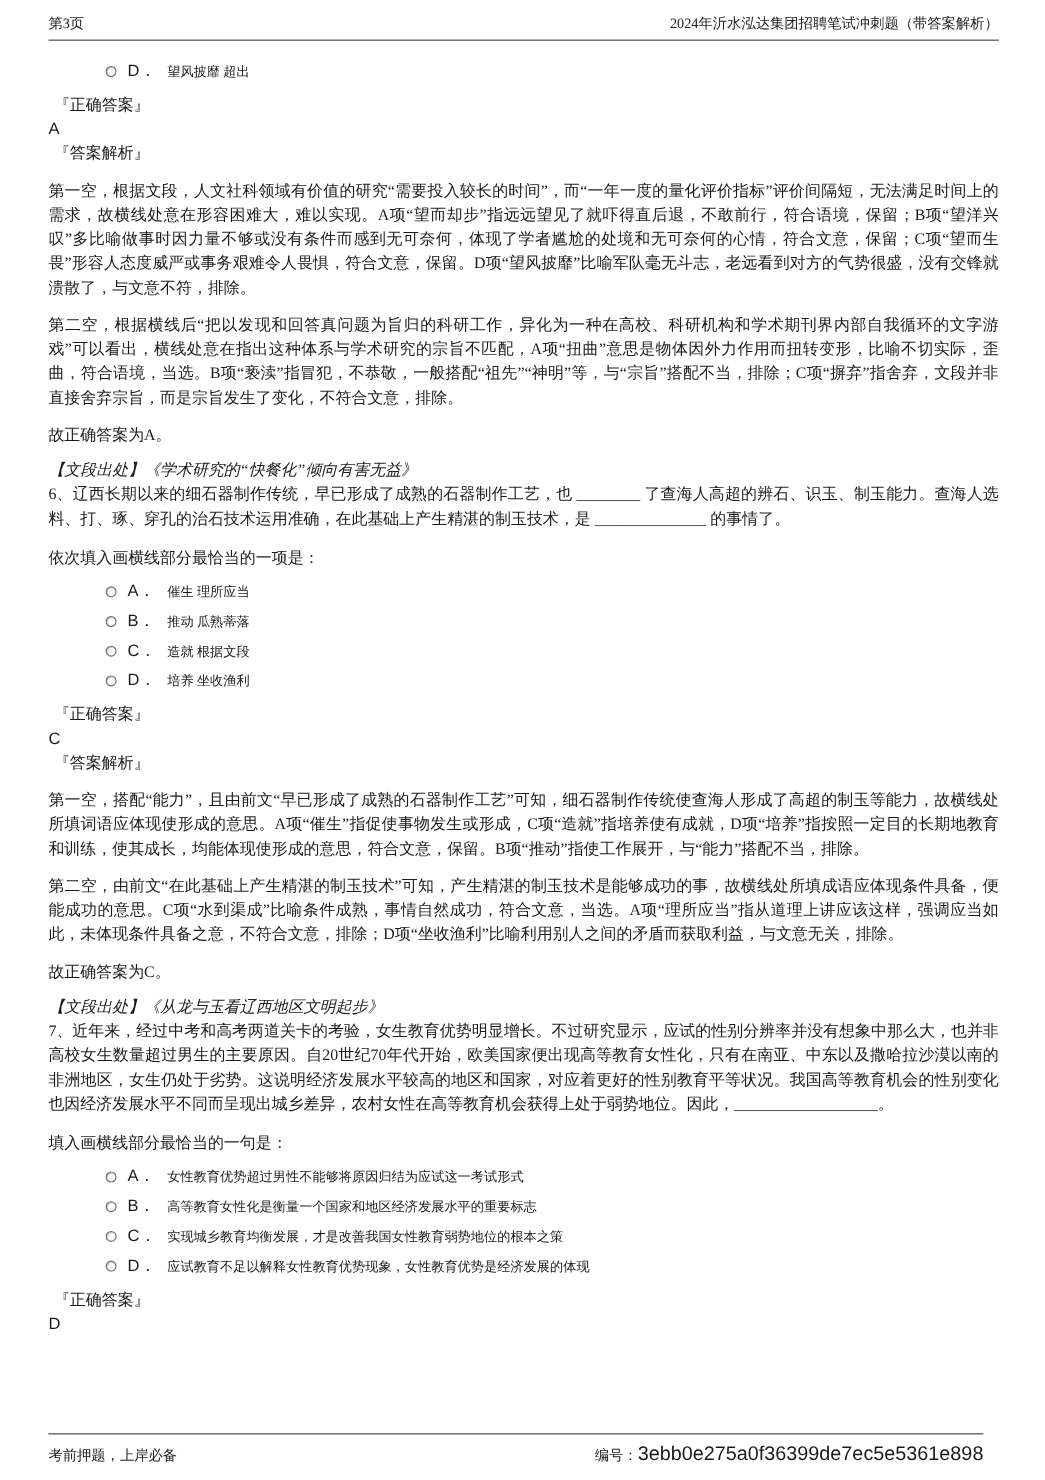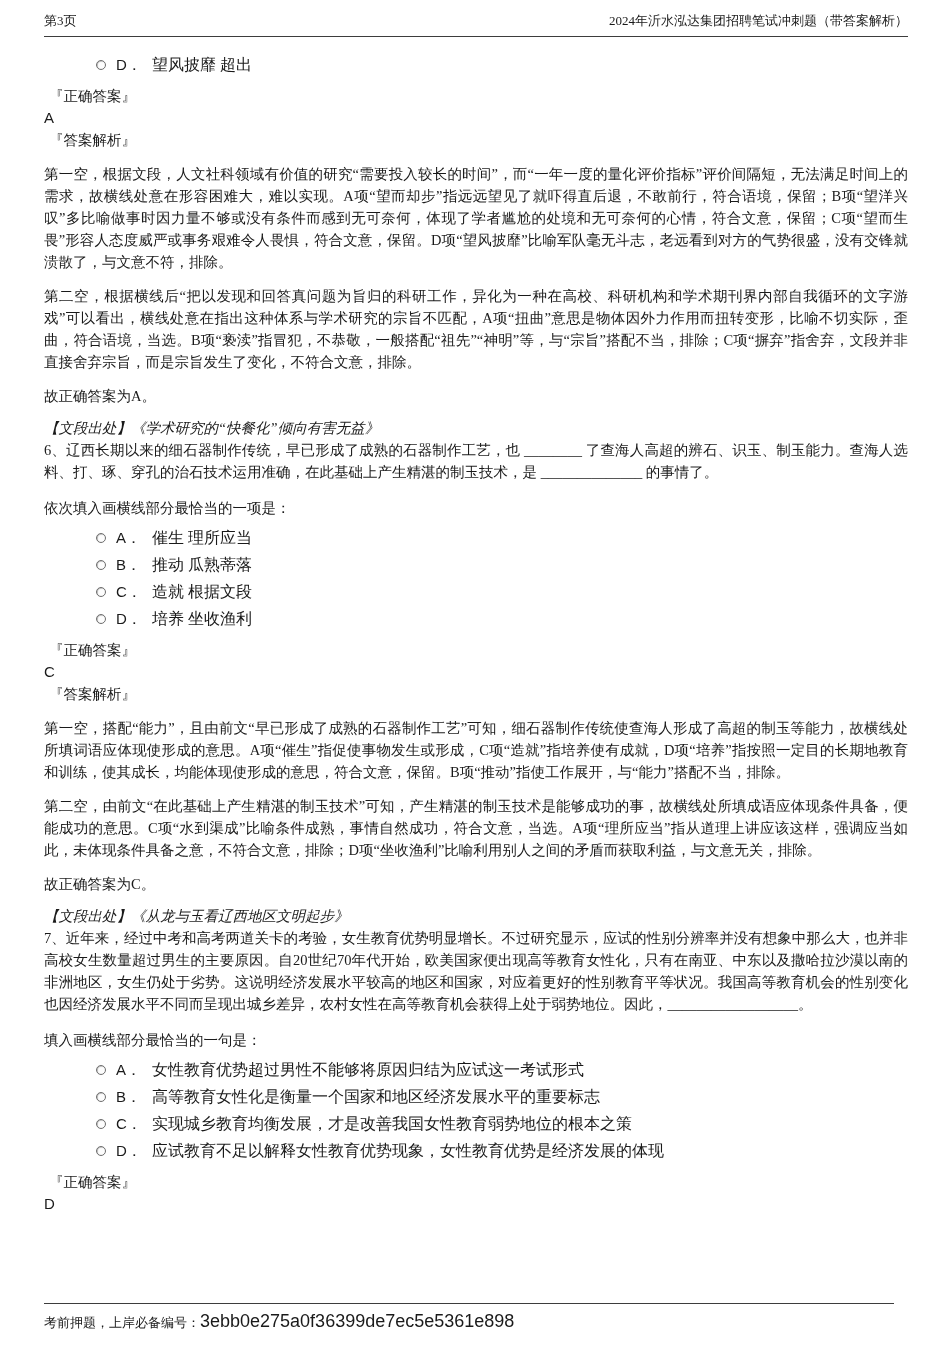--- a/index.html
+++ b/index.html
@@ -24,20 +24,21 @@
     padding-bottom: 6px;
     border-bottom: 1.5px solid #3d3d3d;
   }
   
   .footer {
     position: absolute;
     left: 44px; right: 56px; bottom: 13px;
     border-top: 1.5px solid #3d3d3d;
     padding-top: 7px;
     display: flex;
+    justify-content: space-between;
     align-items: baseline;
     font-size: 13px;
   }
   .serial { font-size: 13px; }
   .serial .hash {
     font-family: "Liberation Sans", "DejaVu Sans", sans-serif;
     font-size: 18px;
   }
   
   .content {
@@ -74,21 +75,21 @@
     margin-right: 10px;
     flex: none;
     cursor: pointer;
   }
   .opt-letter {
     font-family: "Liberation Sans", "DejaVu Sans", sans-serif;
     font-size: 15px;
     width: 36px;
     flex: none;
   }
-  .opt-text { font-size: 16px; white-space: nowrap; }
+  .opt-text { font-size: 12px; white-space: nowrap; }
 </style>
 </head>
 <body>
 
 <div class="page">
 
   <div class="header">
     <span>第3页</span>
     <span>2024年沂水泓达集团招聘笔试冲刺题（带答案解析）</span>
   </div>

